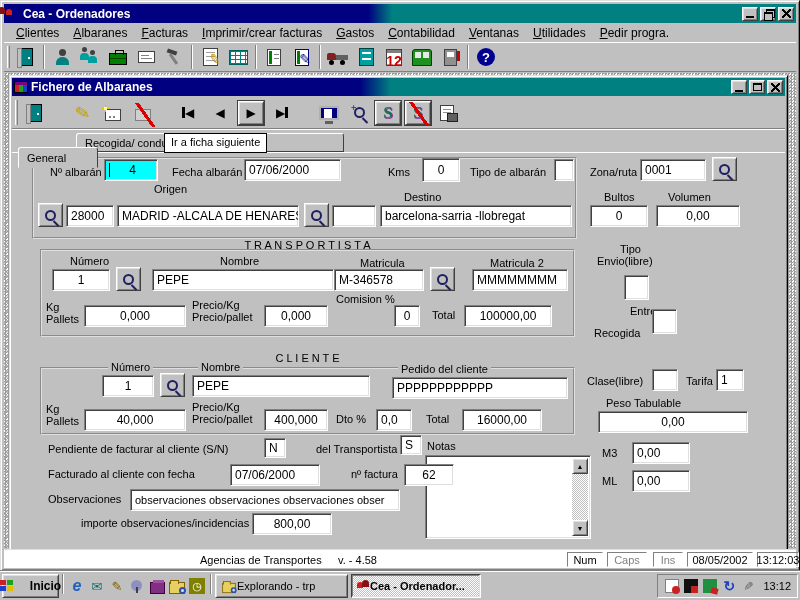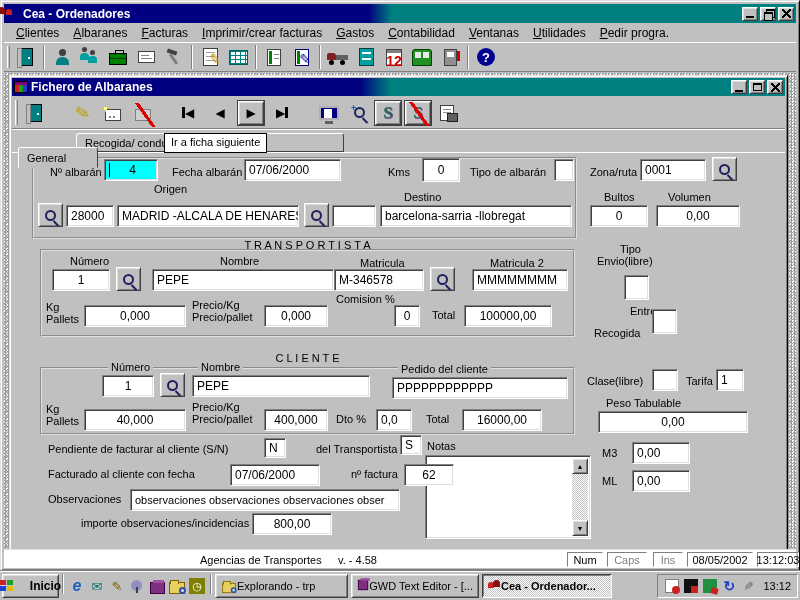--- a/index.html
+++ b/index.html
@@ -589,24 +589,20 @@
     <span class="qicon">
         <span class="sched">◷</span>
       </span>
     <span class="sep" style="height:20px;"></span>
     <span class="taskbtn raised" style="width:133px;">
         <span class="folder-mag" style="transform:scale(.85);">
           <span class="fm-mag"></span>
         </span>
         <span>Explorando - trp</span>
       </span>
-    <span class="taskbtn raised" style="width:128px; margin-left:3px;">
-        <span class="book" style="transform:scale(.85); margin-top:-2px;"></span>
-        <span>GWD Text Editor - [...</span>
-      </span>
     <span class="taskbtn raised active" style="width:130px; margin-left:3px;">
         <span class="redapp"></span>
         <span>Cea - Ordenador...</span>
       </span>
     <span class="tray">
       <span class="ticon">
           <span class="tray-a"></span>
         </span>
       <span class="ticon">
           <span class="tray-b"></span>

